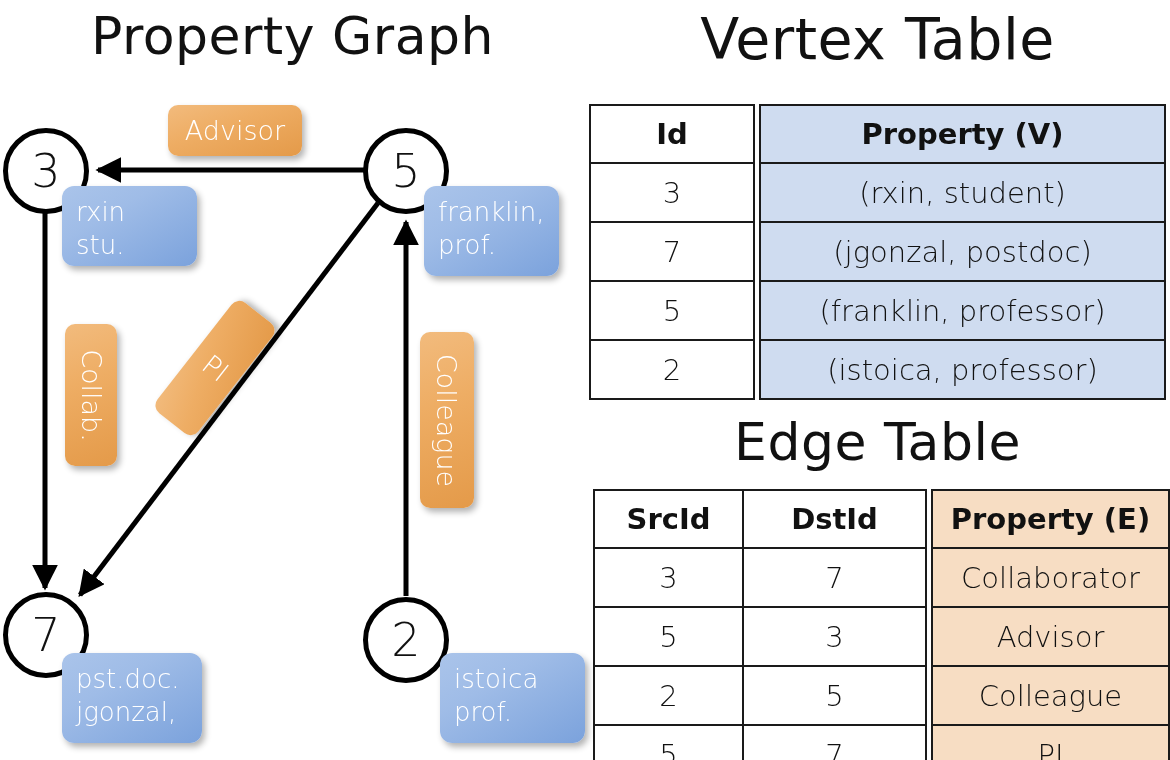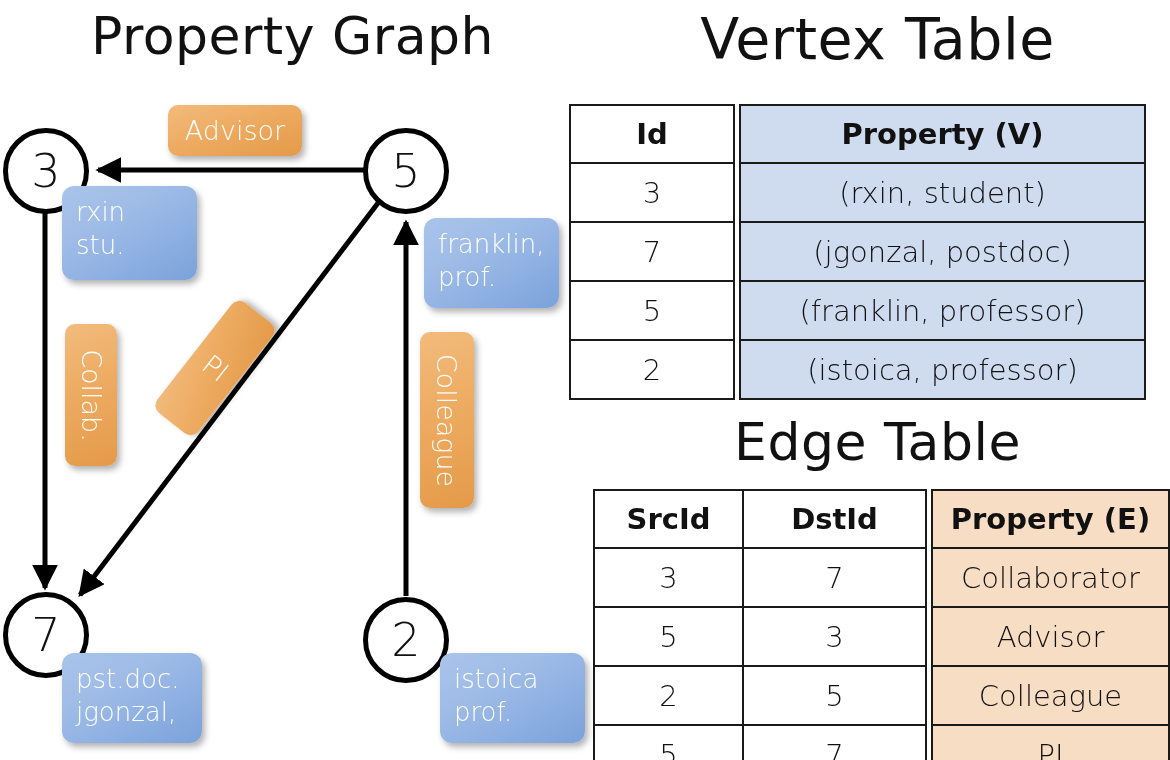--- a/index.html
+++ b/index.html
@@ -95,21 +95,21 @@
     padding:0;
     background:#ffffff;
   }
   table.grid th{font-weight:bold;}
   .hdr-cell{font-size:29px;height:56px;}
   .body-cell{font-size:29px;height:57px;}
   .v-prop{background:#cfdcf0 !important;}
   .e-prop{background:#f7ddc3 !important;}
   .col-spacer{border:none !important;background:transparent !important;width:6px;}
 
-  #vertex-table{left:569px;top:104px;width:575px;padding-left:24px;}
+  #vertex-table{left:589px;top:104px;width:575px;padding-left:24px;}
   #edge-table{left:593px;top:489px;width:575px;}
 </style>
 </head>
 <body>
 
 <div class="big-title" id="graph-title">Property Graph</div>
 
 <svg id="graph-svg" viewBox="0 0 585 760" xmlns="http://www.w3.org/2000/svg">
   <defs>
     <marker id="ah" viewBox="0 0 10 10" refX="9" refY="5" markerWidth="5.2" markerHeight="5.2" orient="auto-start-reverse">
@@ -140,25 +140,25 @@
 <div class="node" style="left:363px;top:128px;width:86px;height:86px;">
   <span>5</span>
 </div>
 <div class="node" style="left:3px;top:592px;width:86px;height:86px;">
   <span>7</span>
 </div>
 <div class="node" style="left:363px;top:597px;width:86px;height:86px;">
   <span>2</span>
 </div>
 
-<div class="prop-box" style="left:62px;top:186px;width:135px;height:94px;">
+<div class="prop-box" style="left:62px;top:186px;width:135px;height:80px;">
   <div>rxin</div>
   <div>stu.</div>
 </div>
-<div class="prop-box" style="left:424px;top:186px;width:135px;height:90px;margin-top:32px;">
+<div class="prop-box" style="left:424px;top:186px;width:135px;height:90px;">
   <div>franklin,</div>
   <div>prof.</div>
 </div>
 <div class="prop-box" style="left:62px;top:653px;width:140px;height:90px;">
   <div>pst.doc.</div>
   <div>jgonzal,</div>
 </div>
 <div class="prop-box" style="left:440px;top:653px;width:145px;height:90px;">
   <div>istoica</div>
   <div>prof.</div>

